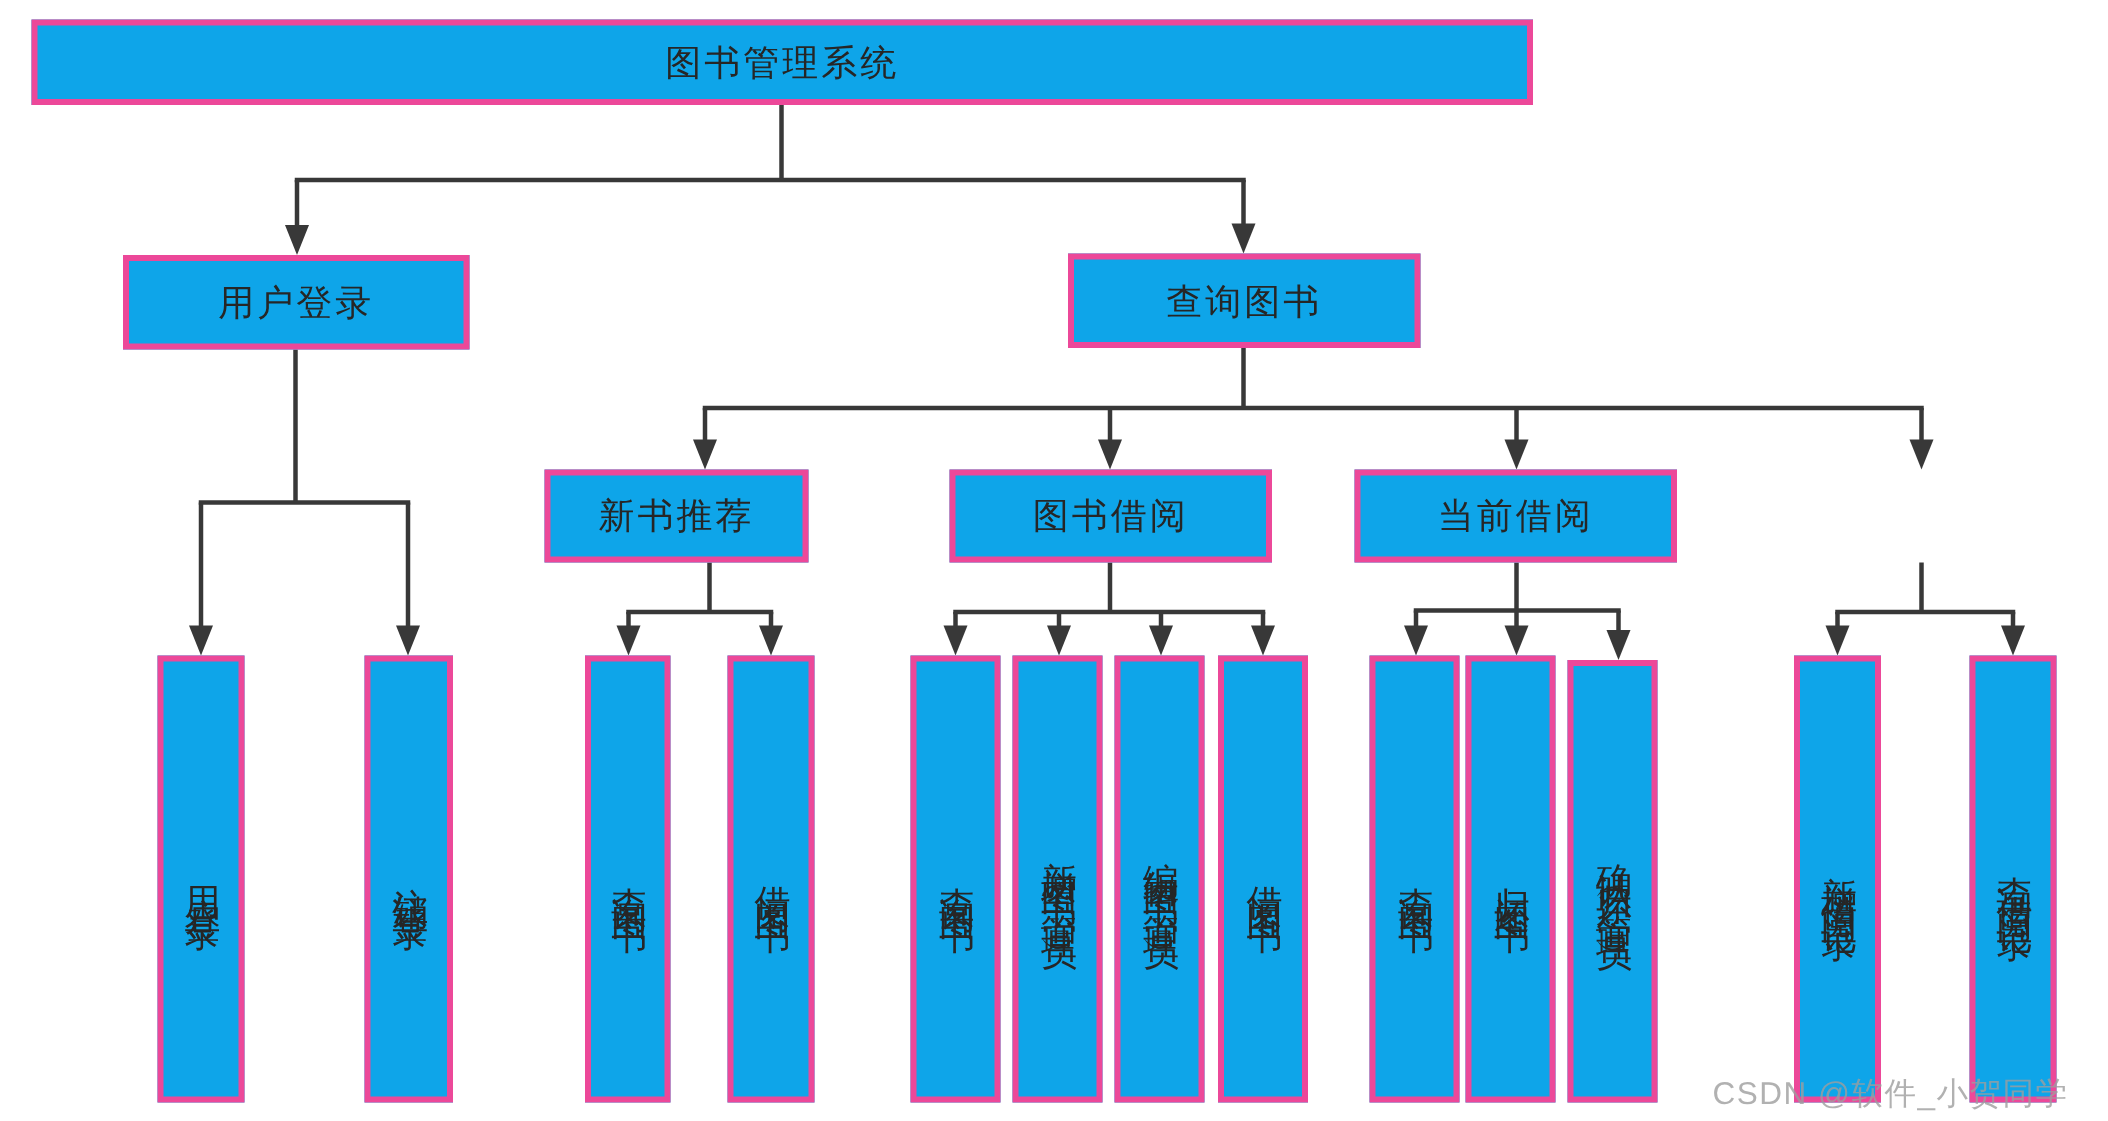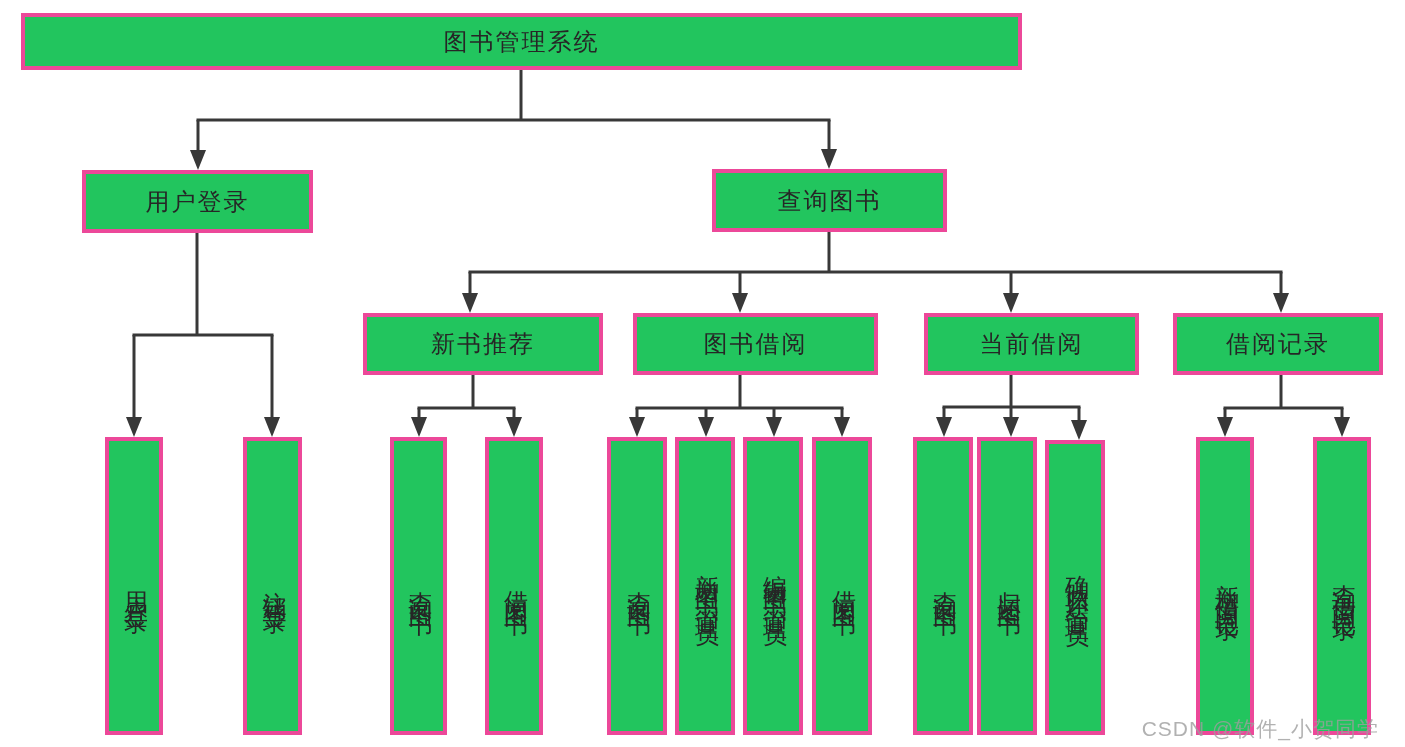--- a/index.html
+++ b/index.html
@@ -17,30 +17,29 @@
   }
   svg.connectors {
     position: absolute;
     left: 0; top: 0;
     width: 1405px;
     height: 747px;
   }
   .node {
     position: absolute;
     box-sizing: border-box;
-    background: #22c55e;
+    background: #0ea5e9;
     border: 4px solid #ec4899;
     display: flex;
     align-items: center;
     justify-content: center;
     color: #262626;
     font-size: 24px;
     letter-spacing: 2px;
     white-space: nowrap;
-    font-family: Liberation Mono, monospace;
   }
   .node.root {
     border-width: 4px;
   }
   .node.vbox {
     letter-spacing: 0;
   }
   .vtext {
     writing-mode: vertical-rl;
     text-orientation: mixed;
@@ -142,31 +141,28 @@
     <span>图书管理系统</span>
   </div>
 
   <div class="node" style="left:82px; top:170px; width:231px; height:63px;">
     <span>用户登录</span>
   </div>
   <div class="node" style="left:712px; top:169px; width:235px; height:63px;">
     <span>查询图书</span>
   </div>
 
-  <div class="node" style="left:363px; top:313px; width:240px; height:62px;">
+  <div class="node" style="left:363px; top:313px; width:176px; height:62px;">
     <span>新书推荐</span>
   </div>
-  <div class="node" style="left:633px; top:313px; width:245px; height:62px;justify-content:center;">
+  <div class="node" style="left:633px; top:313px; width:215px; height:62px;justify-content:center;">
     <span>图书借阅</span>
   </div>
-  <div class="node" style="left:924px; top:313px; width:215px; height:62px;">
+  <div class="node" style="left:903px; top:313px; width:215px; height:62px;">
     <span>当前借阅</span>
-  </div>
-  <div class="node" style="left:1173px; top:313px; width:210px; height:62px;">
-    <span>借阅记录</span>
   </div>
 
   <div class="node vbox" style="left:105px; top:437px; width:58px; height:298px;">
     <span class="vtext">用户登录</span>
   </div>
   <div class="node vbox" style="left:243px; top:437px; width:59px; height:298px;">
     <span class="vtext">注销登录</span>
   </div>
 
   <div class="node vbox" style="left:390px; top:437px; width:57px; height:298px;">

